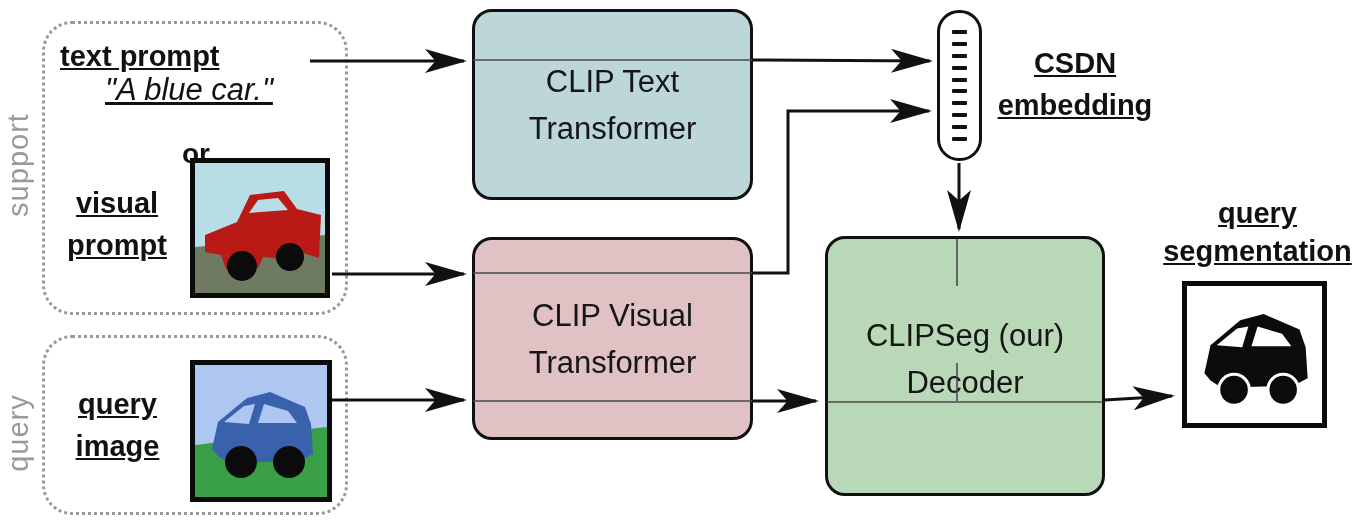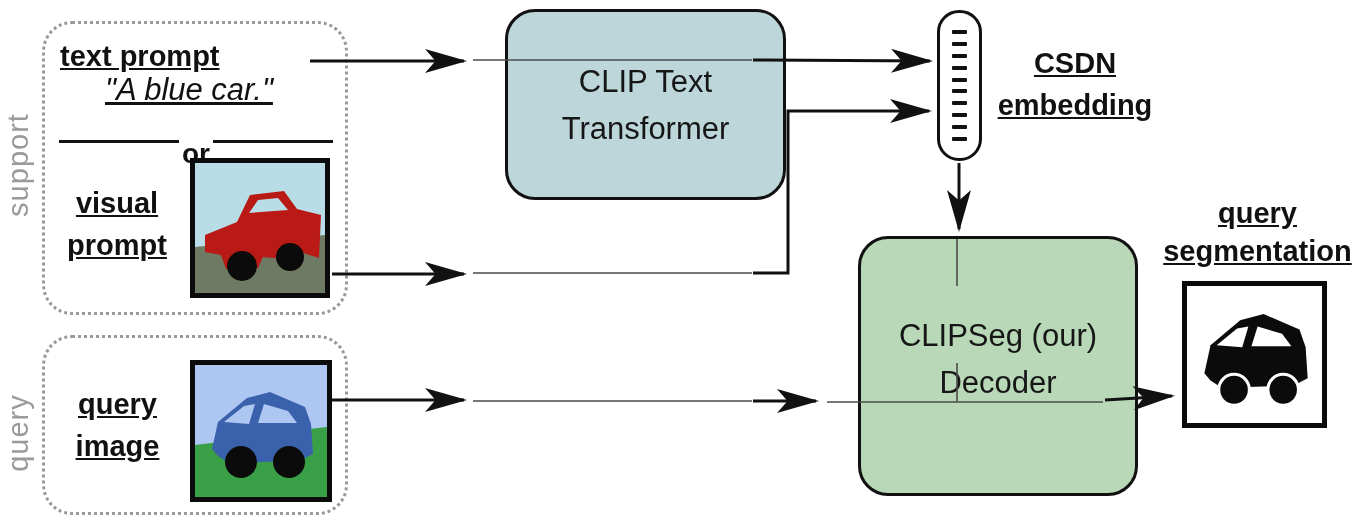--- a/index.html
+++ b/index.html
@@ -26,32 +26,31 @@
     position:absolute;
     font-size:29px;
     color:var(--c-side-label,#9a9a9a);
     text-align:center;
     transform:rotate(-90deg);
     transform-origin:center;
     letter-spacing:1px;
   }
 
   
-  .or-row{position:absolute;display:flex;height:28px;}
+  .or-row{position:absolute;display:flex;align-items:center;height:28px;flex-direction:column;}
   .or-line{flex:1;height:3px;background:var(--c-line,#111);}
   .or-word{font-weight:bold;font-size:28px;color:#111;margin:0 3px;line-height:28px;}
 
   
   .block{
     position:absolute;
     border:3px solid var(--c-line,#111);
-    border-radius:30px;
+    border-radius:20px;
     display:flex;align-items:center;justify-content:center;
     box-sizing:border-box;
-    margin-left:33px;
   }
   .block-text{
     font-size:31px;color:#161616;line-height:47px;text-align:center;
   }
 
   
   .capsule{
     position:absolute;
     box-sizing:border-box;
     border:3px solid var(--c-line,#111);
@@ -130,20 +129,23 @@
       <path d="M63,58 L69,39 L93,46 L102,58 Z" style="fill:var(--c-query-sky,#aec7f2)"></path>
       <circle cx="46" cy="97" r="16" fill="#0b0b0b"></circle>
       <circle cx="94" cy="97" r="16" fill="#0b0b0b"></circle>
     </svg>
   </div>
 
   <div class="block" style="left:472px;top:9px;width:281px;height:191px;background:var(--c-text-transformer-fill,#bcd6da);">
     <div class="block-text" style="width:220px;">CLIP Text Transformer</div>
   </div>
 
+  <div class="block" style="left:472px;top:237px;width:281px;height:203px;background:var(--c-visual-transformer-fill,#e0c2c4);">
+    <div class="block-text" style="width:220px;">CLIP Visual Transformer</div>
+  </div>
 
   <div class="block" style="left:825px;top:236px;width:280px;height:260px;background:var(--c-decoder-fill,#b9d8b8);">
     <div class="block-text" style="width:230px;padding-bottom:14px;">CLIPSeg (our) Decoder</div>
   </div>
 
   <div class="capsule" style="left:937px;top:10px;width:45px;height:151px;">
     <div class="dash"></div>
       <div class="dash"></div>
     <div class="dash"></div>
       <div class="dash"></div>

